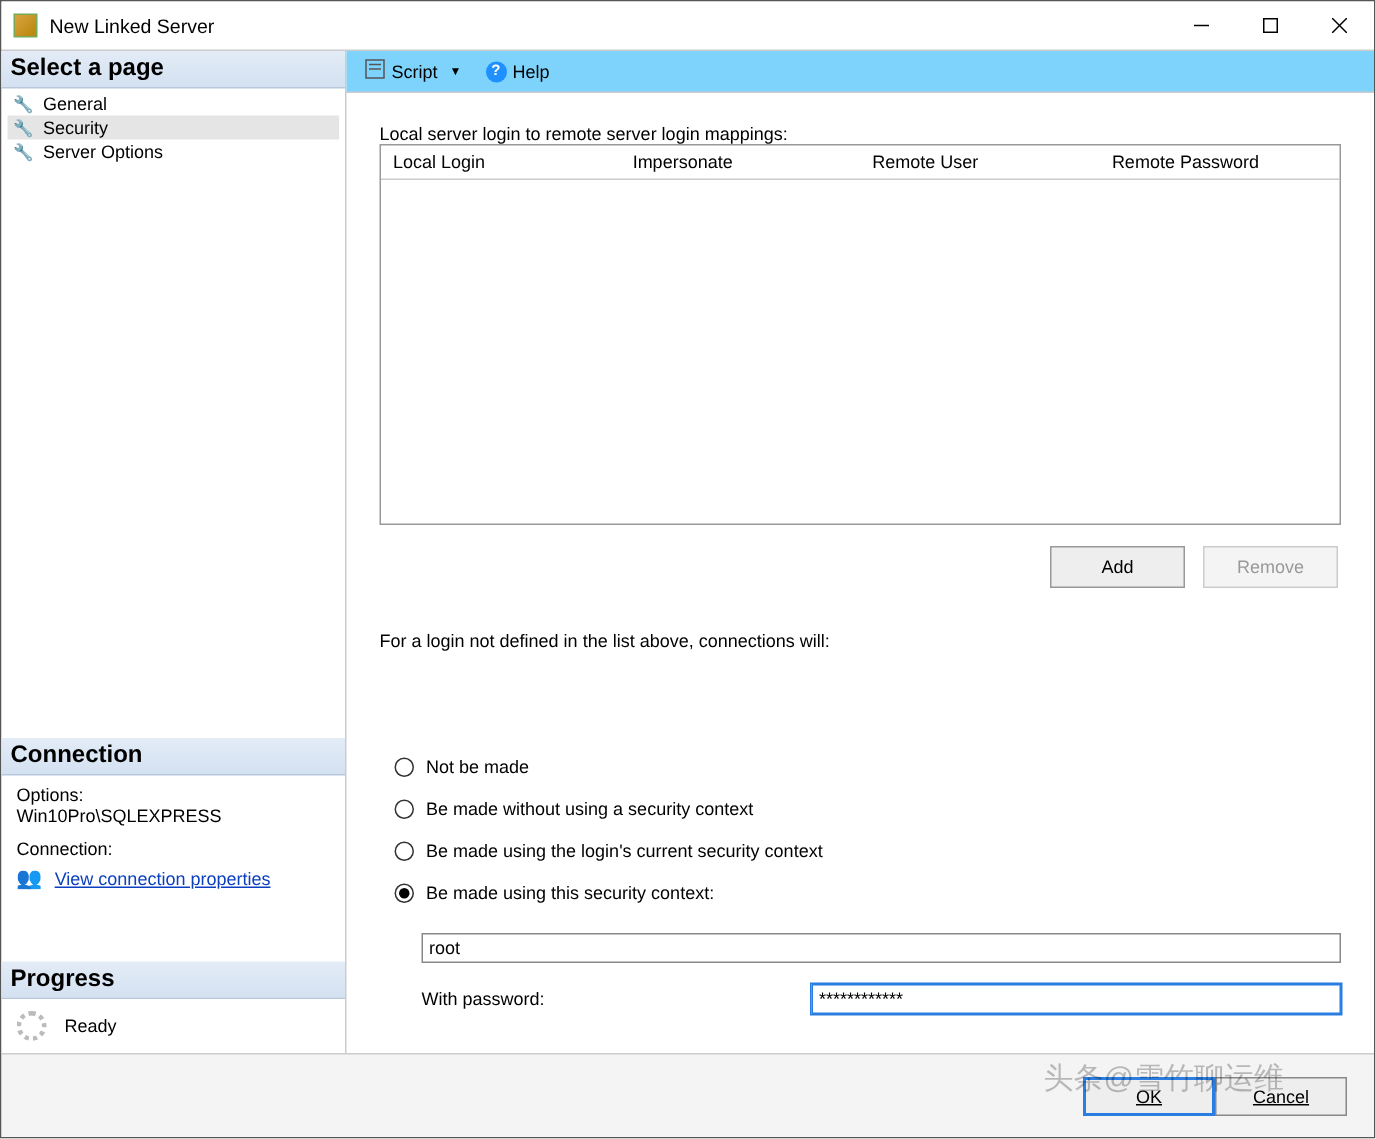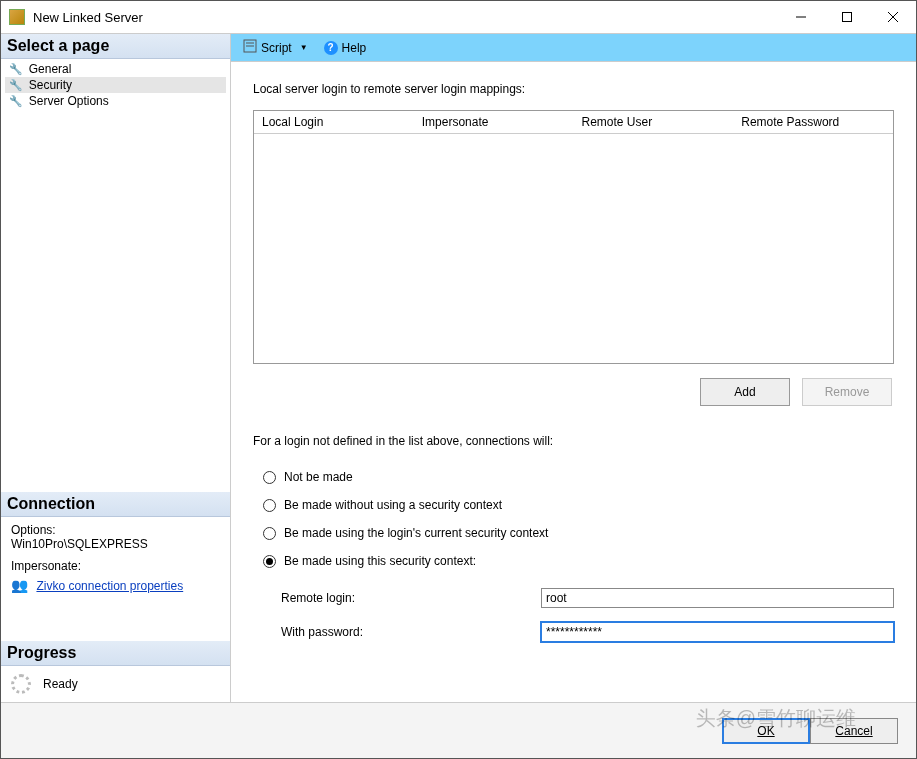--- a/index.html
+++ b/index.html
@@ -24,30 +24,30 @@
   .conn-row { display: flex; align-items: center; gap: 8px; margin-top: 4px; }
   .people-icon { font-size: 14px; }
   .spinner { width: 20px; height: 20px; border-radius: 50%; border: 3px dotted #bbb; display: inline-block; vertical-align: middle; }
   .prog-body { padding: 8px 10px; display: flex; align-items: center; gap: 12px; }
   .main { flex: 1; display: flex; flex-direction: column; min-width: 0; }
   .toolbar { height: 28px; border-bottom: 1px solid #ccc; display: flex; align-items: center; gap: 4px; padding: 0 6px; background: #7dd3fc; }
   .tbtn { display: flex; align-items: center; gap: 4px; padding: 2px 6px; }
   .tbtn .drop { font-size: 8px; padding-left: 4px; }
   .help-circ { width: 14px; height: 14px; border-radius: 50%; background: #1e90ff; color: #fff; font-weight: bold; font-size: 10px; display: flex; align-items: center; justify-content: center; }
   .content { flex: 1; padding: 20px 22px 6px 22px; display: flex; flex-direction: column; overflow: hidden; }
-  .maplabel { margin-bottom: 14px; }
+  .maplabel { }
   .grid { border: 1px solid #999; flex: 0 0 254px; display: flex; flex-direction: column; background: #fff; }
   .grid-head { display: flex; border-bottom: 1px solid #ccc; }
   .gh { flex: 1; padding: 4px 8px; font-size: 12px; }
   .grid-body { flex: 1; }
   .btnrow { display: flex; justify-content: flex-end; gap: 12px; margin: 14px 2px 0 0; }
   .btn { width: 90px; height: 28px; border: 1px solid #999; background: #eee; display: flex; align-items: center; justify-content: center; }
   .btn[aria-disabled="true"] { color: #999; background: #f4f4f4; border-color: #ccc; }
   .seclabel { margin: 28px 0 14px 0; }
-  .radios { margin-left: 10px; }
+  .radios { margin-left: 10px; margin-top: 48px; }
   .radio-row { display: flex; align-items: center; gap: 8px; margin: 8px 0 14px 0; }
   .radio { width: 13px; height: 13px; border: 1px solid #333; border-radius: 50%; display: flex; align-items: center; justify-content: center; background:#fff; }
   .radio.inner::after { content:""; width:7px; height:7px; border-radius:50%; background:#000; display:block; }
   .cred { display: flex; align-items: center; margin: 6px 0 8px 28px; }
   .cred-label { width: 260px; }
   .cred-input { flex: 1; height: 20px; border: 1px solid #888; padding: 1px 4px; font-family: inherit; font-size: 12px; }
   .cred-input.focus { border: 1px solid #2a7de1; outline: 1px solid #2a7de1; }
   .watermark { position: absolute; right: 60px; bottom: 26px; font-size: 20px; color: rgba(0,0,0,0.25); pointer-events: none; font-family: sans-serif; }
   .footer { height: 56px; border-top: 1px solid #ccc; display: flex; justify-content: flex-end; align-items: center; padding-right: 18px; background: #f4f4f4; text-decoration: underline; }
   .fbtn { width: 88px; height: 26px; border: 1px solid #888; background: #eee; display: flex; align-items: center; justify-content: center; }
@@ -99,24 +99,24 @@
         </div>
       </div>
 
       <div class="spacer"></div>
 
       <div class="side-hdr">Connection</div>
       <div class="conn-body">
         <div>Options:</div>
         <div>Win10Pro\SQLEXPRESS</div>
         <div style="height:8px"></div>
-        <div>Impersonate:</div>
+        <div>Connection:</div>
         <div class="conn-row">
           <span class="people-icon">👥</span>
-          <a class="conn-link">Zivko connection properties</a>
+          <a class="conn-link">View connection properties</a>
         </div>
       </div>
 
       <div style="height:40px"></div>
 
       <div class="side-hdr">Progress</div>
       <div class="prog-body">
         <span class="spinner"></span>
         <span>Ready</span>
       </div>
@@ -174,21 +174,20 @@
             <span class="radio"></span>
             <span>Be made using the login's current security context</span>
           </div>
           <div class="radio-row">
             <span class="radio inner"></span>
             <span>Be made using this security context:</span>
           </div>
         </div>
 
         <div class="cred">
-          <div class="cred-label">Remote login:</div>
           <input class="cred-input" value="root" style="">
         </div>
         <div class="cred">
           <div class="cred-label">With password:</div>
           <input class="cred-input focus" value="************" style="">
         </div>
       </div>
     </div>
   </div>
 

